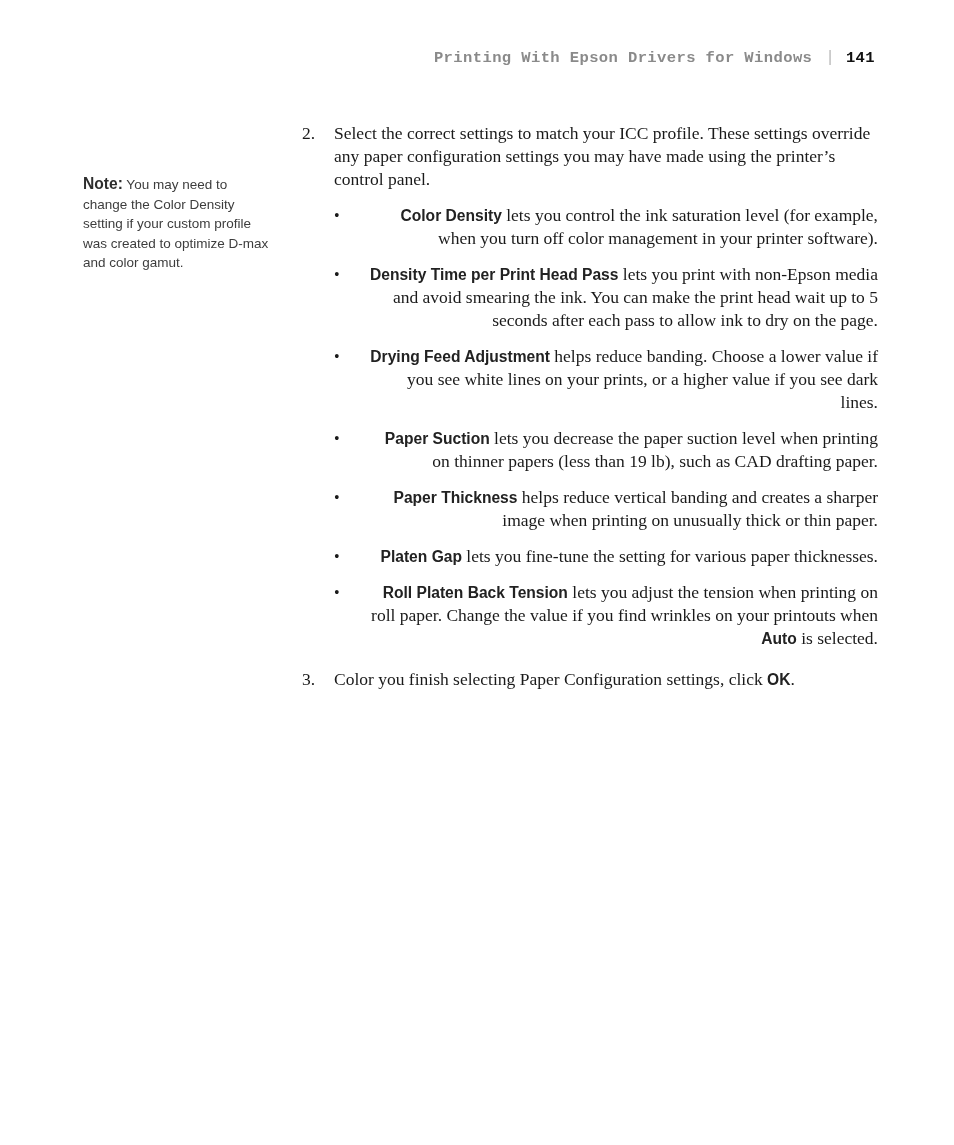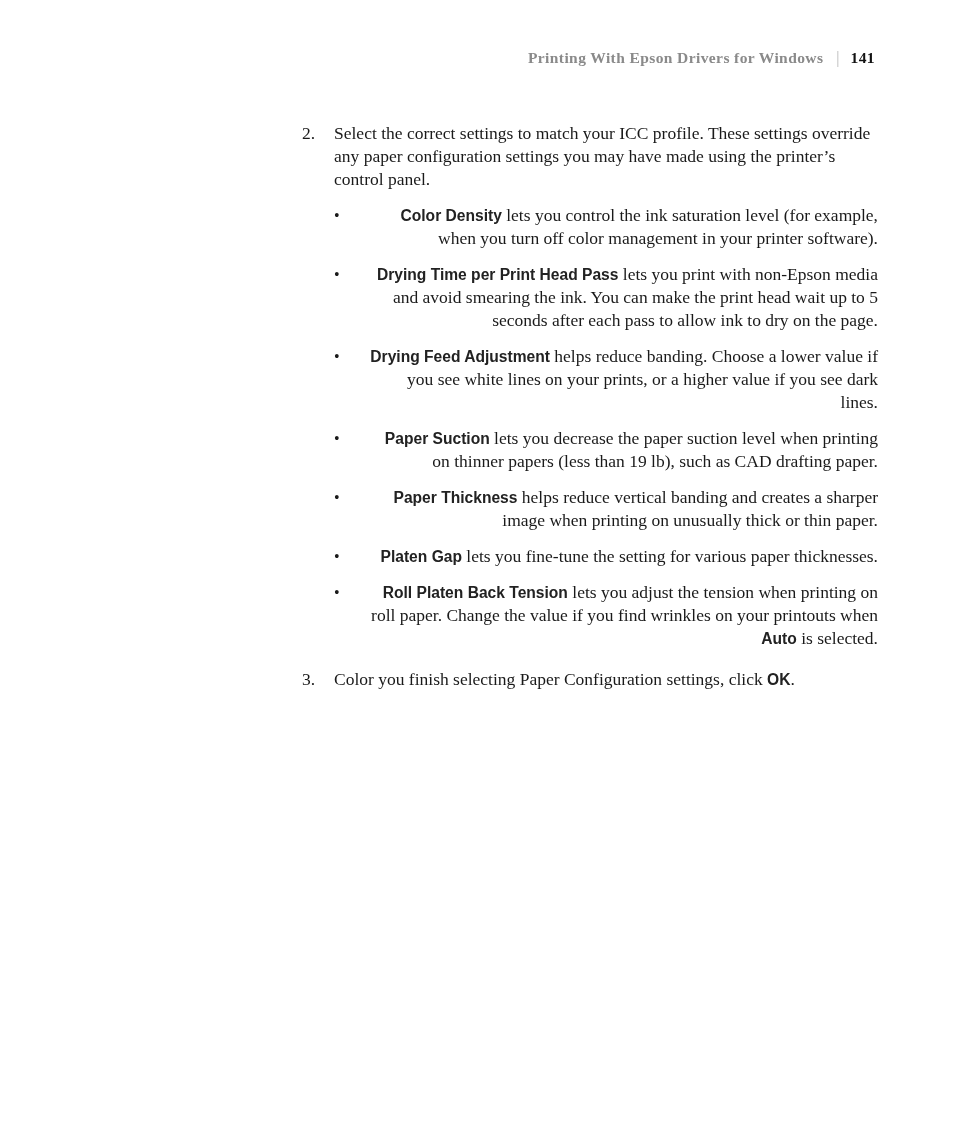--- a/index.html
+++ b/index.html
@@ -12,21 +12,21 @@
     overflow: hidden;
     font-family: "Liberation Serif", serif;
   }
   
   .header {
     position: absolute;
     top: 49px;
     left: 0;
     width: 875px;
     text-align: right;
-    font-family: Liberation Serif, serif;
+    font-family: Liberation Mono, monospace;
     font-weight: bold;
     font-size: 15.5px;
     line-height: 18px;
     white-space: nowrap;
   }
   .header-title { color: #8a8a8a; letter-spacing: 0.4px; }
   .header-sep {
     color: #b8b8b8;
     font-weight: normal;
     padding: 0 11px 0 13px;
@@ -76,36 +76,37 @@
 </style>
 </head>
 <body>
 
 <div class="page">
 
   <div class="header">
     <span class="header-title">Printing With Epson Drivers for Windows</span><span class="header-sep">|</span><span class="header-page">141</span>
   </div>
 
+  <div class="sidenote"><span class="term note-label">Note:</span><span> You may need to change the Color Density setting if your custom profile was created to optimize D-max and color gamut.</span></div>
 
   <div class="main">
 
     <div class="step">
       <span class="num">2.</span>
       <span class="body"><span>Select the correct settings to match your ICC profile. These settings override any paper configuration settings you may have made using the printer’s control panel.</span></span>
     </div>
 
     <ul class="bullets">
         <li>
           <span class="marker">•</span>
           <span class="body"><span class="term">Color Density</span><span> lets you control the ink saturation level (for example, when you turn off color management in your printer software).</span></span>
         </li>
         <li>
           <span class="marker">•</span>
-          <span class="body"><span class="term">Drying Time per Print Head Pass</span><span> lets you print with non-Epson media and avoid smearing the ink. You can make the print head wait up to 5 seconds after each pass to allow ink to dry on the page.</span></span>
+          <span class="body"><span class="term">Density Time per Print Head Pass</span><span> lets you print with non-Epson media and avoid smearing the ink. You can make the print head wait up to 5 seconds after each pass to allow ink to dry on the page.</span></span>
         </li>
         <li>
           <span class="marker">•</span>
           <span class="body"><span class="term">Drying Feed Adjustment</span><span> helps reduce banding. Choose a lower value if you see white lines on your prints, or a higher value if you see dark lines.</span></span>
         </li>
         <li>
           <span class="marker">•</span>
           <span class="body"><span class="term">Paper Suction</span><span> lets you decrease the paper suction level when printing on thinner papers (less than 19 lb), such as CAD drafting paper.</span></span>
         </li>
         <li>

